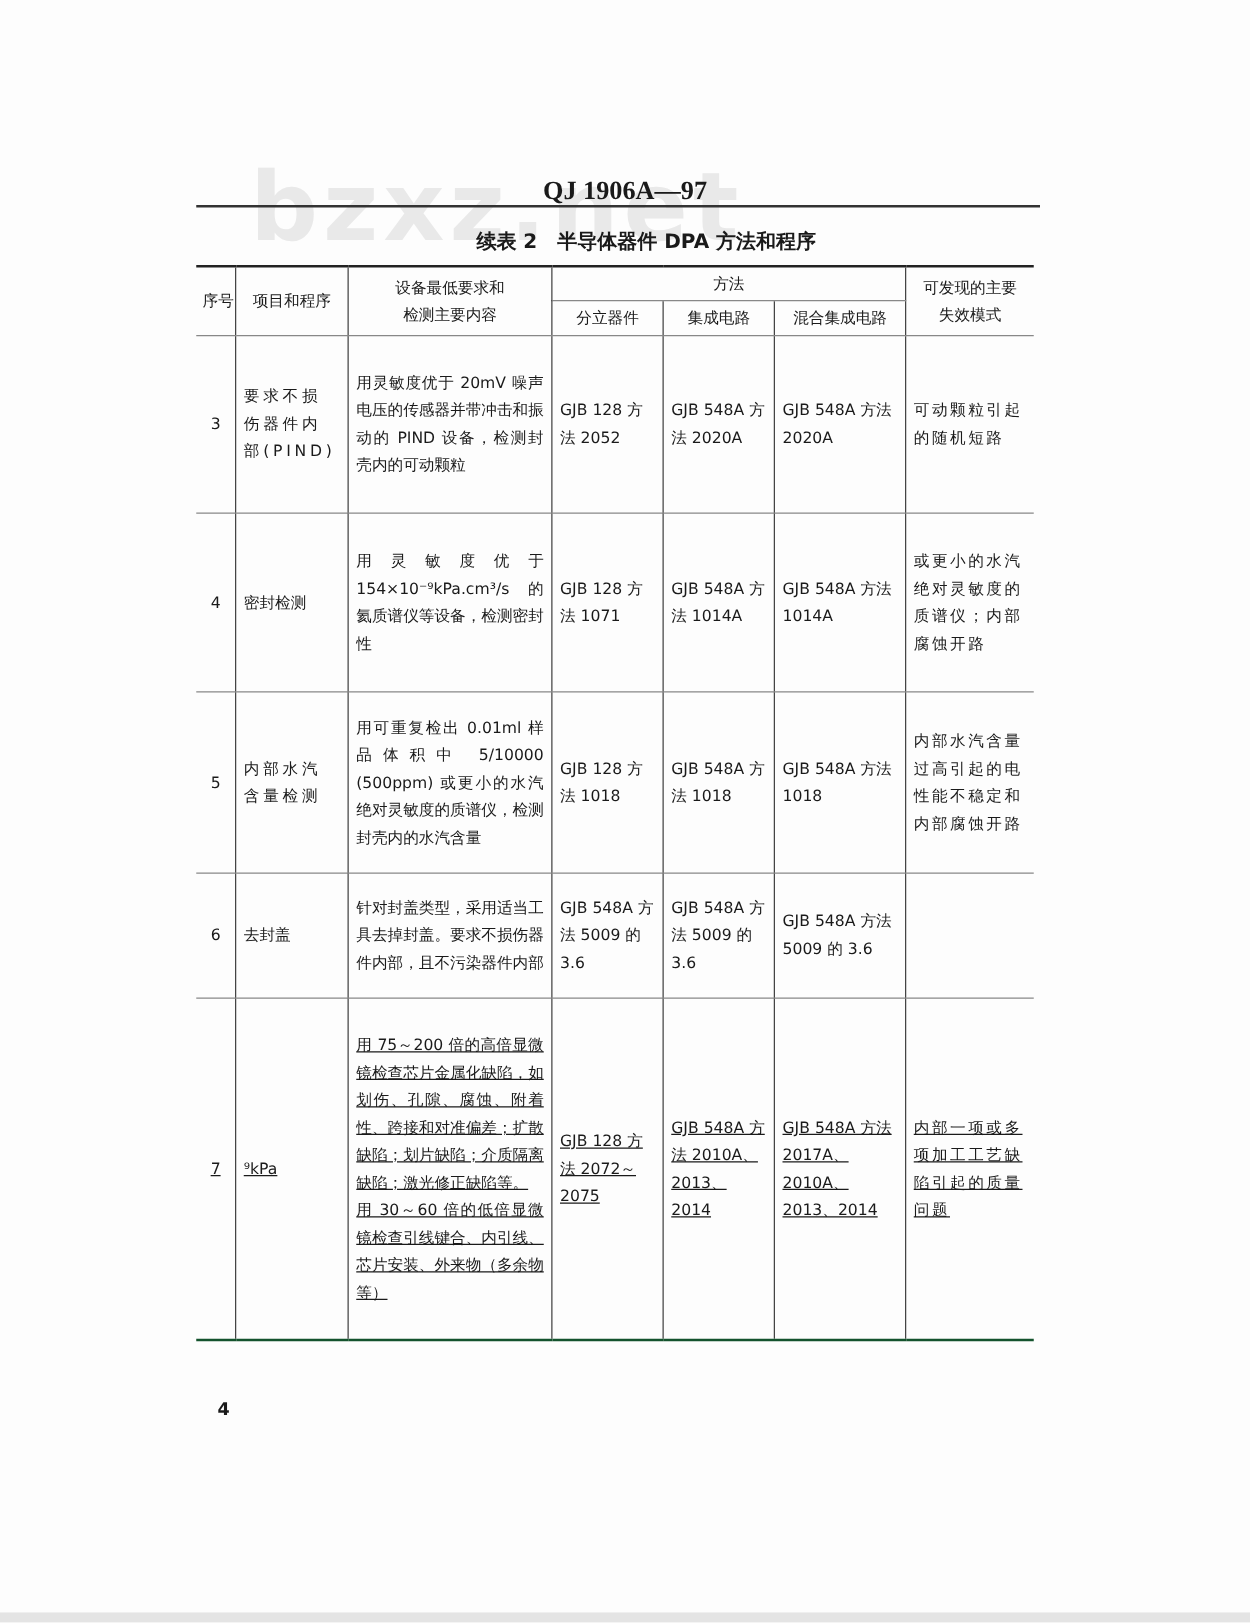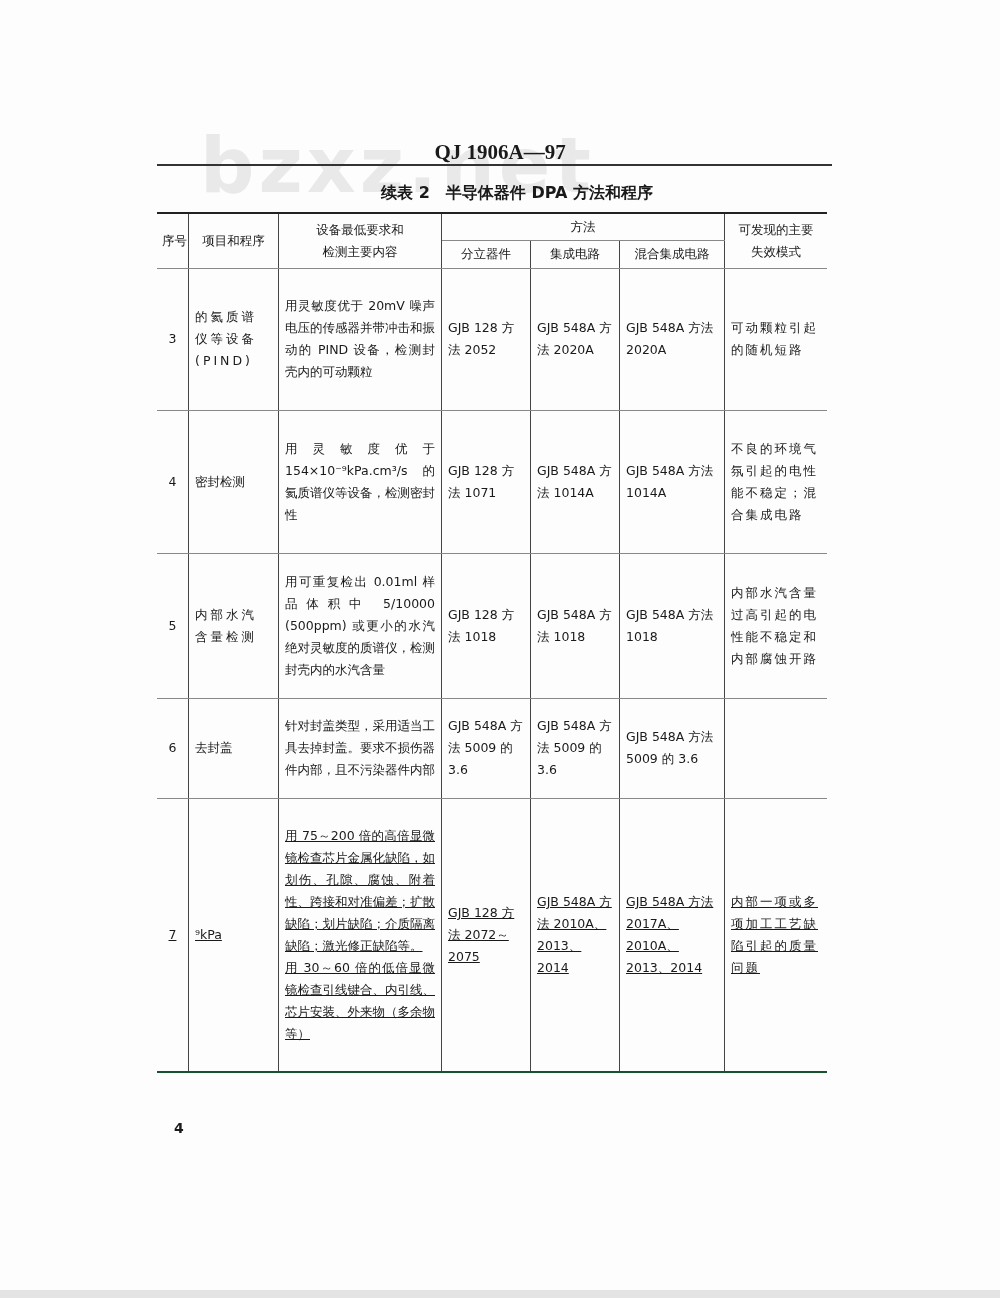--- a/index.html
+++ b/index.html
@@ -97,36 +97,36 @@
 失效模式</th>
   </tr>
   <tr class="h2">
     <th class="c-m">分立器件</th>
     <th class="c-m">集成电路</th>
     <th class="c-m3">混合集成电路</th>
   </tr>
 
   <tr class="r3">
     <td class="c-no">3</td>
-    <td class="c-item" style="letter-spacing:3px;">的氦质谱仪等设备(PIND)</td>
+    <td class="c-item" style="letter-spacing:3px;">要求不损伤器件内部(PIND)</td>
     <td class="c-req">用灵敏度优于 20mV 噪声电压的传感器并带冲击和振动的 PIND 设备，检测封壳内的可动颗粒</td>
     <td class="c-m">GJB 128 方法 2052</td>
     <td class="c-m">GJB 548A 方法 2020A</td>
     <td class="c-m3">GJB 548A 方法 2020A</td>
     <td class="c-fail">可动颗粒引起的随机短路</td>
   </tr>
 
   <tr class="r4">
     <td class="c-no">4</td>
     <td class="c-item">密封检测</td>
     <td class="c-req">用灵敏度优于 154×10⁻⁹kPa.cm³/s 的氦质谱仪等设备，检测密封性</td>
     <td class="c-m">GJB 128 方法 1071</td>
     <td class="c-m">GJB 548A 方法 1014A</td>
     <td class="c-m3">GJB 548A 方法 1014A</td>
-    <td class="c-fail">不良的环境气氛引起的电性能不稳定；混合集成电路</td>
+    <td class="c-fail">或更小的水汽绝对灵敏度的质谱仪；内部腐蚀开路</td>
   </tr>
 
   <tr class="r5">
     <td class="c-no">5</td>
     <td class="c-item" style="letter-spacing:3px;margin-left:32px;">内部水汽含量检测</td>
     <td class="c-req">用可重复检出 0.01ml 样品体积中 5/10000 (500ppm) 或更小的水汽绝对灵敏度的质谱仪，检测封壳内的水汽含量</td>
     <td class="c-m">GJB 128 方法 1018</td>
     <td class="c-m">GJB 548A 方法 1018</td>
     <td class="c-m3">GJB 548A 方法 1018</td>
     <td class="c-fail">内部水汽含量过高引起的电性能不稳定和内部腐蚀开路</td>

